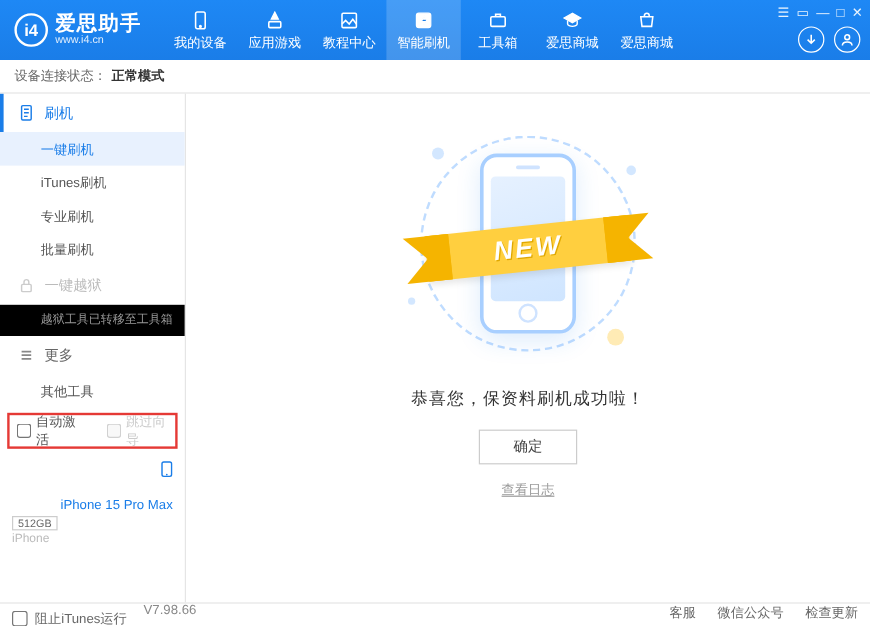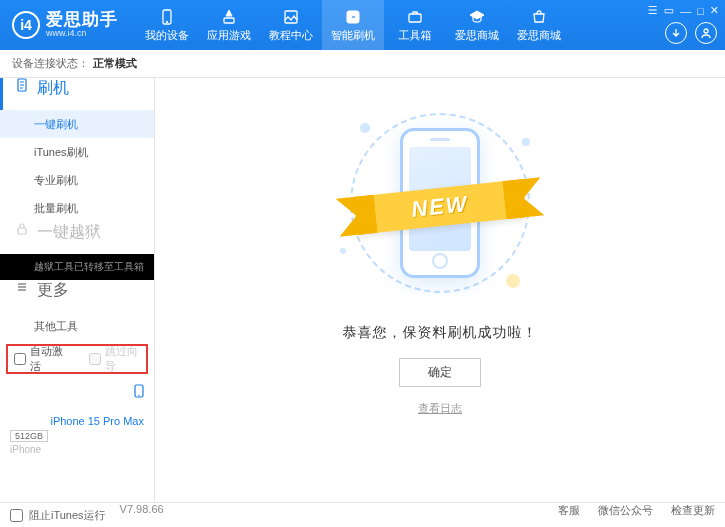--- a/index.html
+++ b/index.html
@@ -20,21 +20,21 @@
 .win-controls span { font-size: 11px; cursor: pointer; opacity: .9; }
 .circle-btns { position: absolute; right: 8px; bottom: 6px; display: flex; gap: 8px; }
 .circle-btn { width: 22px; height: 22px; border: 1.5px solid #fff; border-radius: 50%; display: flex; align-items: center; justify-content: center; cursor: pointer; }
 .circle-btn svg { stroke: #fff; fill: none; }
 
 .status-bar { height: 28px; border-bottom: 1px solid #e5e5e5; display: flex; align-items: center; padding: 0 12px; font-size: 11px; color: #666; }
 .status-bar b { color: #333; margin-left: 4px; }
 
 .body { display: flex; height: 424px; }
 .sidebar { width: 155px; border-right: 1px solid #e5e5e5; overflow-y: auto; position: relative; }
-.side-header { height: 32px; display: flex; align-items: flex-start; padding-left: 12px; gap: 8px; color: #1a7de8; font-size: 16px; border-left: 3px solid #1a7de8; }
+.side-header { height: 32px; display: flex; align-items: center; padding-left: 12px; gap: 8px; color: #1a7de8; font-size: 12px; border-left: 3px solid #1a7de8; }
 .side-header.muted { color: #bbb; border-left: 3px solid transparent; }
 .side-header .hicon { width: 14px; height: 14px; }
 .side-item { height: 28px; display: flex; align-items: center; padding-left: 34px; font-size: 11px; color: #555; cursor: pointer; text-align: right; }
 .side-item.active { background: #e8f1fe; color: #1a7de8; }
 .side-note { background: #000000; color: #999; font-size: 10px; padding: 6px 0 6px 34px; line-height: 1.4; }
 .red-box { border: 2px solid #e53935; margin: 4px 6px; height: 30px; display: flex; align-items: center; gap: 24px; padding: 0 6px; }
 .chk { display: flex; align-items: center; gap: 4px; font-size: 11px; color: #555; }
 .chk.disabled { color: #ccc; }
 .chk input { width: 12px; height: 12px; }
 .device-info { padding: 6px 10px; }

